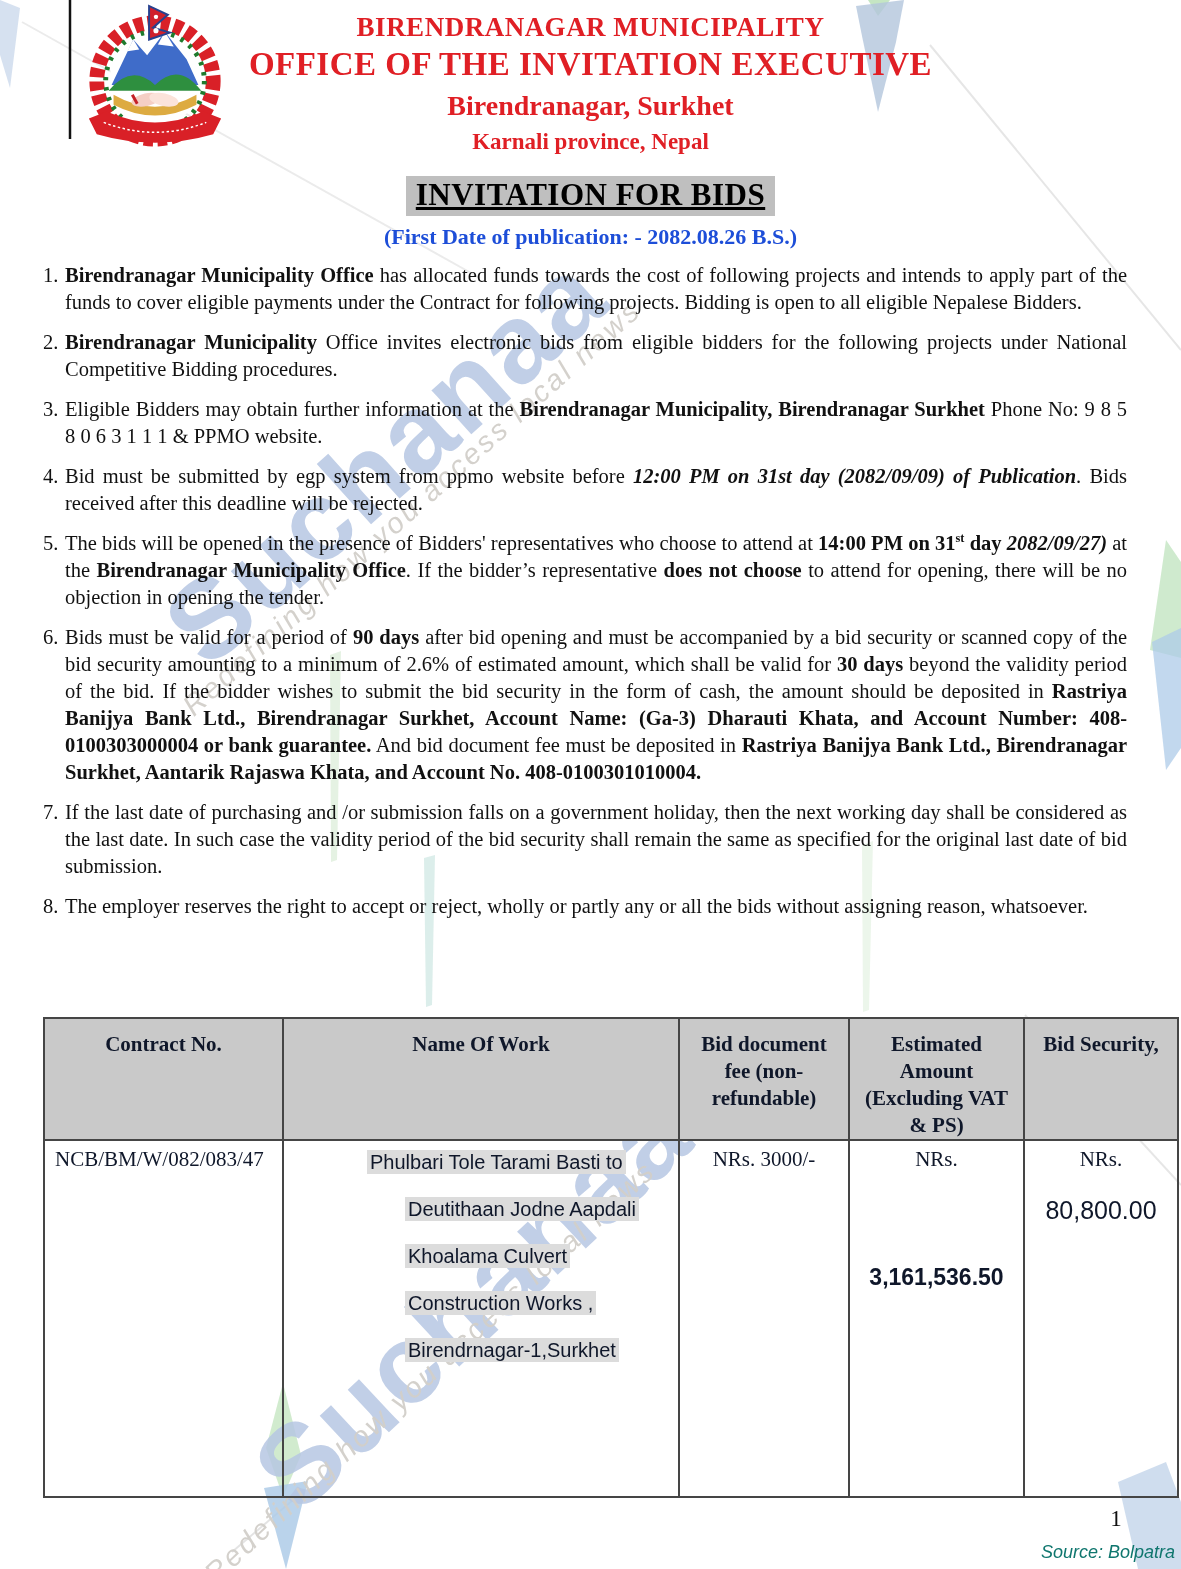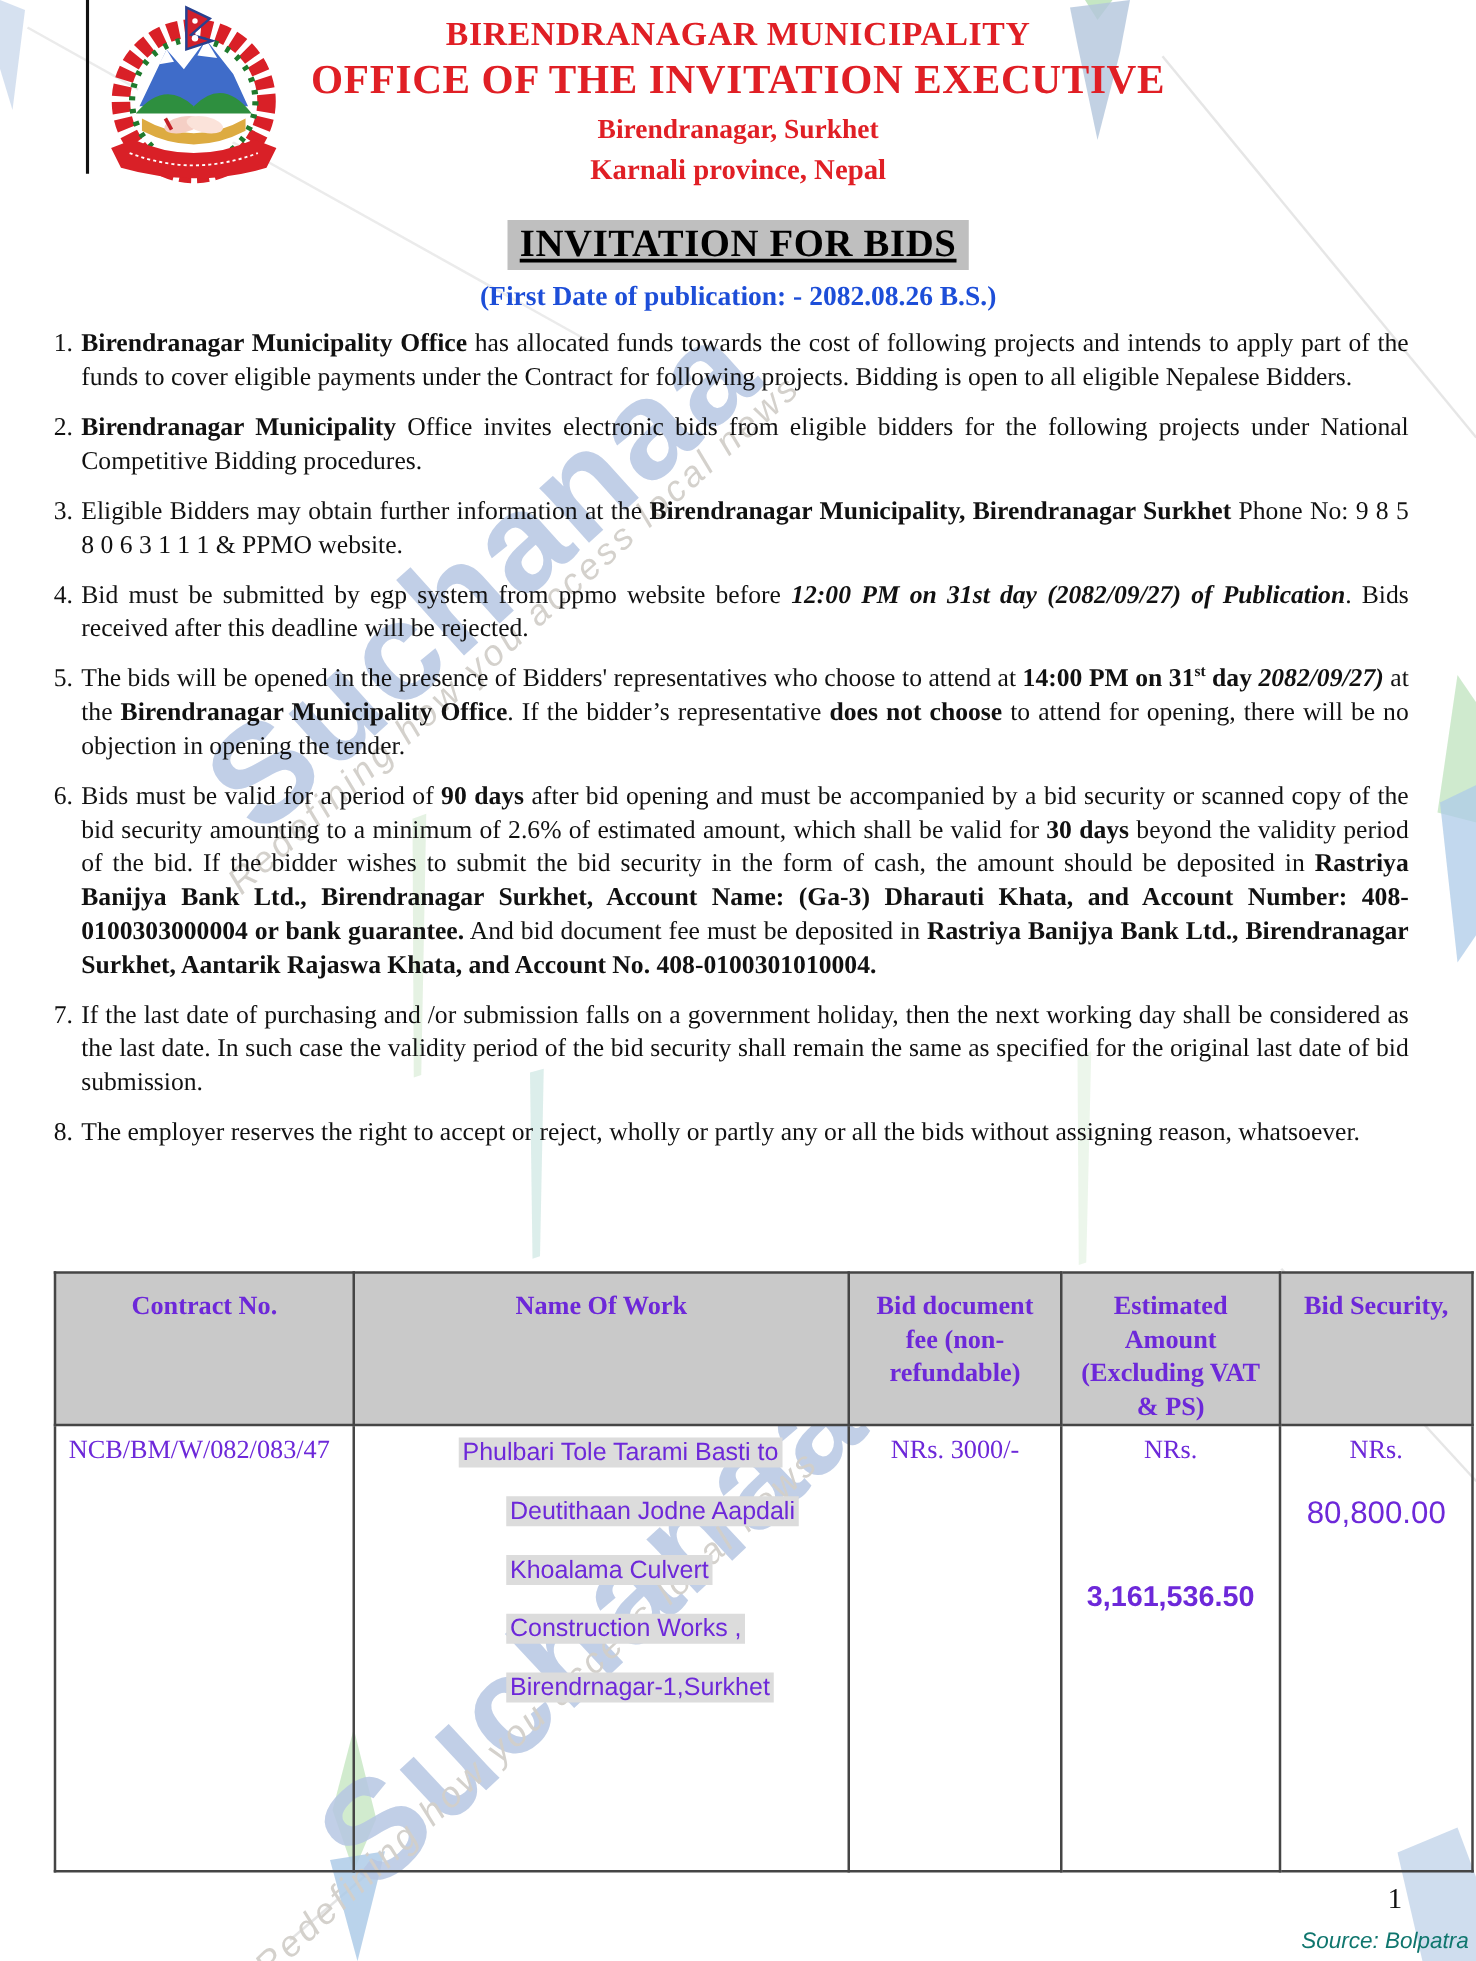--- a/index.html
+++ b/index.html
@@ -28,21 +28,21 @@
   .wm1w{left:385px;top:460px;transform:translate(-50%,-50%) rotate(-42deg);}
   .wm1t{left:412px;top:508px;transform:translate(-50%,-50%) rotate(-42deg);}
   .wm2w{left:472px;top:1302px;transform:translate(-50%,-50%) rotate(-43deg);}
   .wm2t{left:430px;top:1372px;transform:translate(-50%,-50%) rotate(-43deg);}
 
   
   .emblem{position:absolute;left:76px;top:4px;width:158px;height:150px;}
   .titles{position:absolute;left:0;top:12px;width:100%;text-align:center;color:#e01f25;font-weight:bold;}
   .t1{font-size:27px;margin:0;letter-spacing:.5px;}
   .t2{font-size:33px;margin:3px 0 7px;letter-spacing:.5px;}
-  .t3{font-size:22px;margin:0 0 7px;}
+  .t3{font-size:28px;margin:0 0 7px;}
   .t4{font-size:23px;margin:0;}
   .invite-row{position:absolute;left:0;top:176px;width:100%;text-align:center;}
   .invite{
     display:inline-block;background:#bfbfbf;color:#000000;
     font-weight:bold;font-size:31px;text-decoration:underline;
     padding:1px 10px 3px;letter-spacing:.5px;
   }
   .pubdate{position:absolute;left:0;top:224px;width:100%;text-align:center;font-weight:bold;font-size:22px;color:#1d4ed8;}
 
   
@@ -51,21 +51,21 @@
   .pnum{flex:0 0 22px;}
   .ptext{flex:1;display:block;text-align:justify;}
   .b{font-weight:bold;}
   .i{font-style:italic;}
   sup{font-size:60%;line-height:0;}
 
   
   .bidtable{
     position:absolute;left:43px;top:1017px;width:1134px;
     border-collapse:collapse;table-layout:fixed;
-    font-size:21px;color:#6d28d9;
+    font-size:21px;color:#0f172a;
   }
   .bidtable th,.bidtable td{border:2px solid #454545;box-sizing:border-box;}
   .bidtable thead th{
     background:#c9c9c9;font-weight:bold;height:122px;
     vertical-align:top;padding:12px 6px 0;line-height:27px;text-align:center;
   }
   .bidtable tbody td{height:357px;vertical-align:top;padding-top:6px;background:transparent;border-radius:23px;}
   .cell-contract{padding-left:10px;padding-right:2px;}
   .cell-center{text-align:center;}
   .worklines{font-family:"Liberation Sans",sans-serif;font-size:20px;padding-top:2px;margin-left:36px;}
@@ -162,21 +162,21 @@
       <div class="para">
         <span class="pnum">2.</span>
         <span class="ptext"><span class="b">Birendranagar Municipality</span><span> Office invites electronic bids from eligible bidders for the following projects under National Competitive Bidding procedures.</span></span>
       </div>
       <div class="para">
         <span class="pnum">3.</span>
         <span class="ptext"><span>Eligible Bidders may obtain further information at the </span><span class="b">Birendranagar Municipality, Birendranagar Surkhet</span><span> Phone No:  9 8 5 8 0 6 3 1 1 1 &amp; PPMO website.</span></span>
       </div>
       <div class="para">
         <span class="pnum">4.</span>
-        <span class="ptext"><span>Bid must be submitted by egp system from ppmo website before </span><span class="b i">12:00 PM on 31st day (2082/09/27) of Publication</span><span>. Bids received after this deadline will be rejected.</span></span>
+        <span class="ptext"><span>Bid must be submitted by egp system from ppmo website before </span><span class="b i">12:00 PM on 31st day (2082/09/09) of Publication</span><span>. Bids received after this deadline will be rejected.</span></span>
       </div>
       <div class="para">
         <span class="pnum">5.</span>
         <span class="ptext"><span>The bids will be opened in the presence of Bidders' representatives who choose to attend at </span><span class="b">14:00 PM on 31</span><sup class="b">st</sup><span class="b"> day </span><span class="b i">2082/09/27)</span><span> at the </span><span class="b">Birendranagar Municipality Office</span><span>. If the bidder’s representative </span><span class="b">does not choose</span><span> to attend for opening, there will be no objection in opening the tender.</span></span>
       </div>
       <div class="para">
         <span class="pnum">6.</span>
         <span class="ptext"><span>Bids must be valid for a period of </span><span class="b">90 days</span><span> after bid opening and must be accompanied by a bid security or scanned copy of the bid security amounting to a minimum of 2.6% of estimated amount, which shall be valid for </span><span class="b">30 days</span><span> beyond the validity period of the bid. If the bidder wishes to submit the bid security in the form of cash, the amount should be deposited in </span><span class="b">Rastriya Banijya Bank Ltd., Birendranagar Surkhet, Account Name: (Ga-3) Dharauti Khata, and Account Number:  408-0100303000004 or bank guarantee.</span><span> And bid document fee must be  deposited in </span><span class="b">Rastriya Banijya Bank Ltd., Birendranagar Surkhet, Aantarik Rajaswa Khata, and Account  No. 408-0100301010004.</span></span>
       </div>
       <div class="para">

